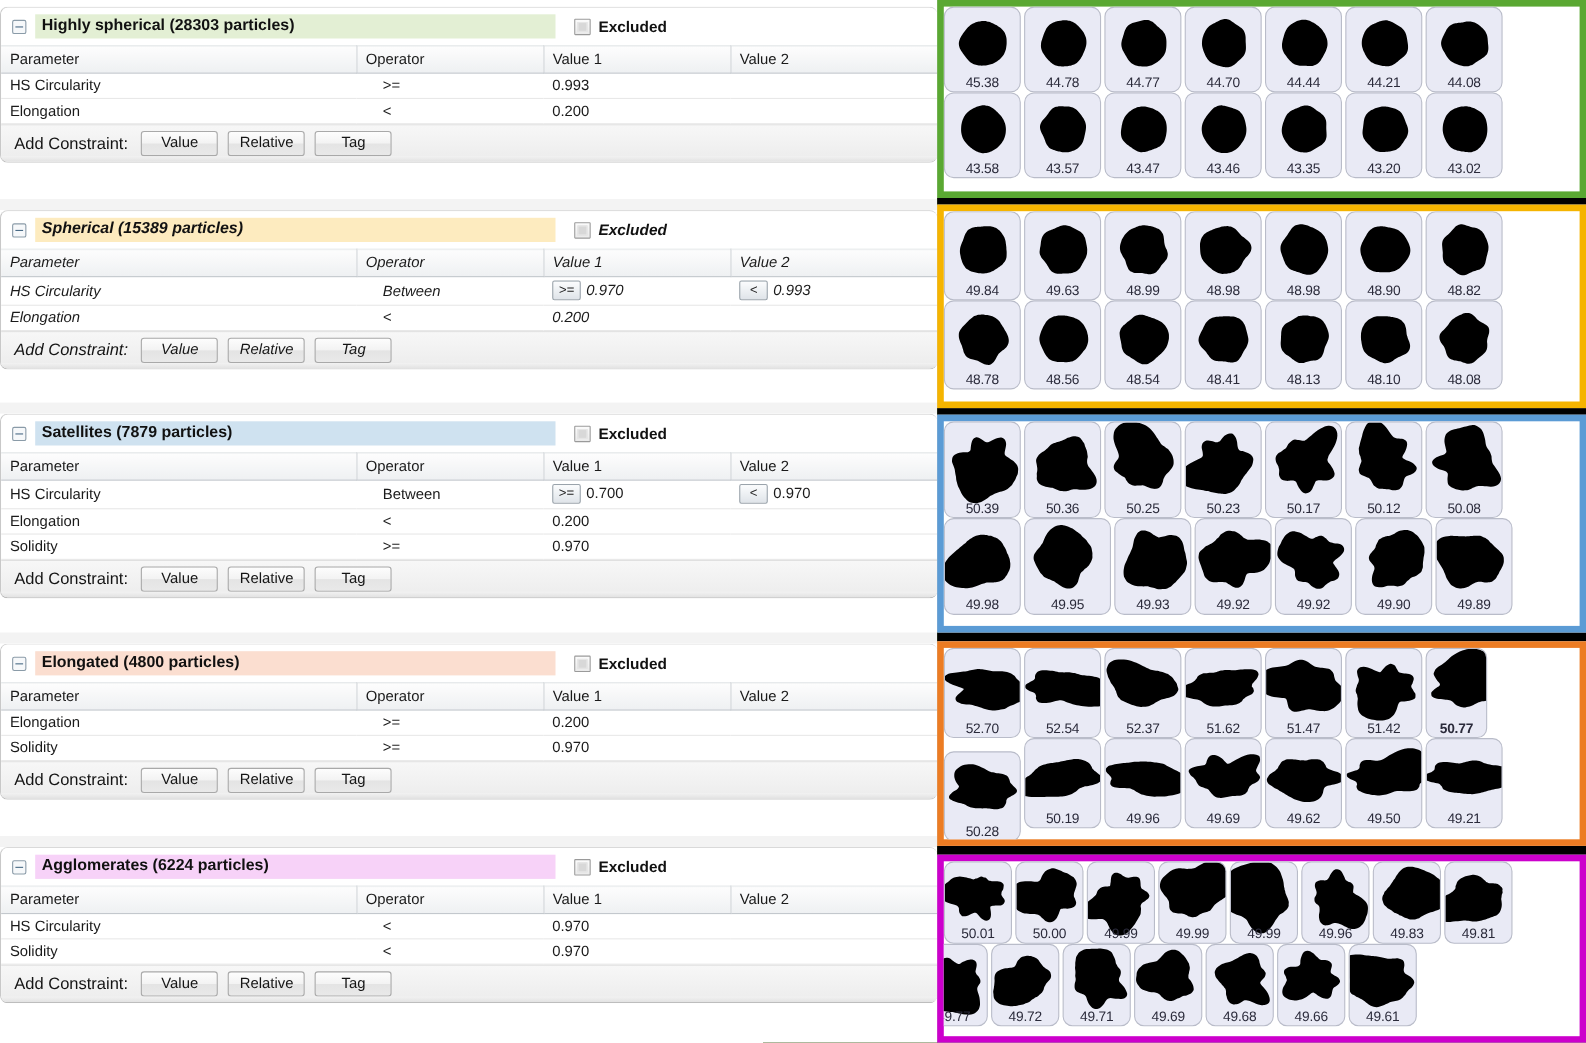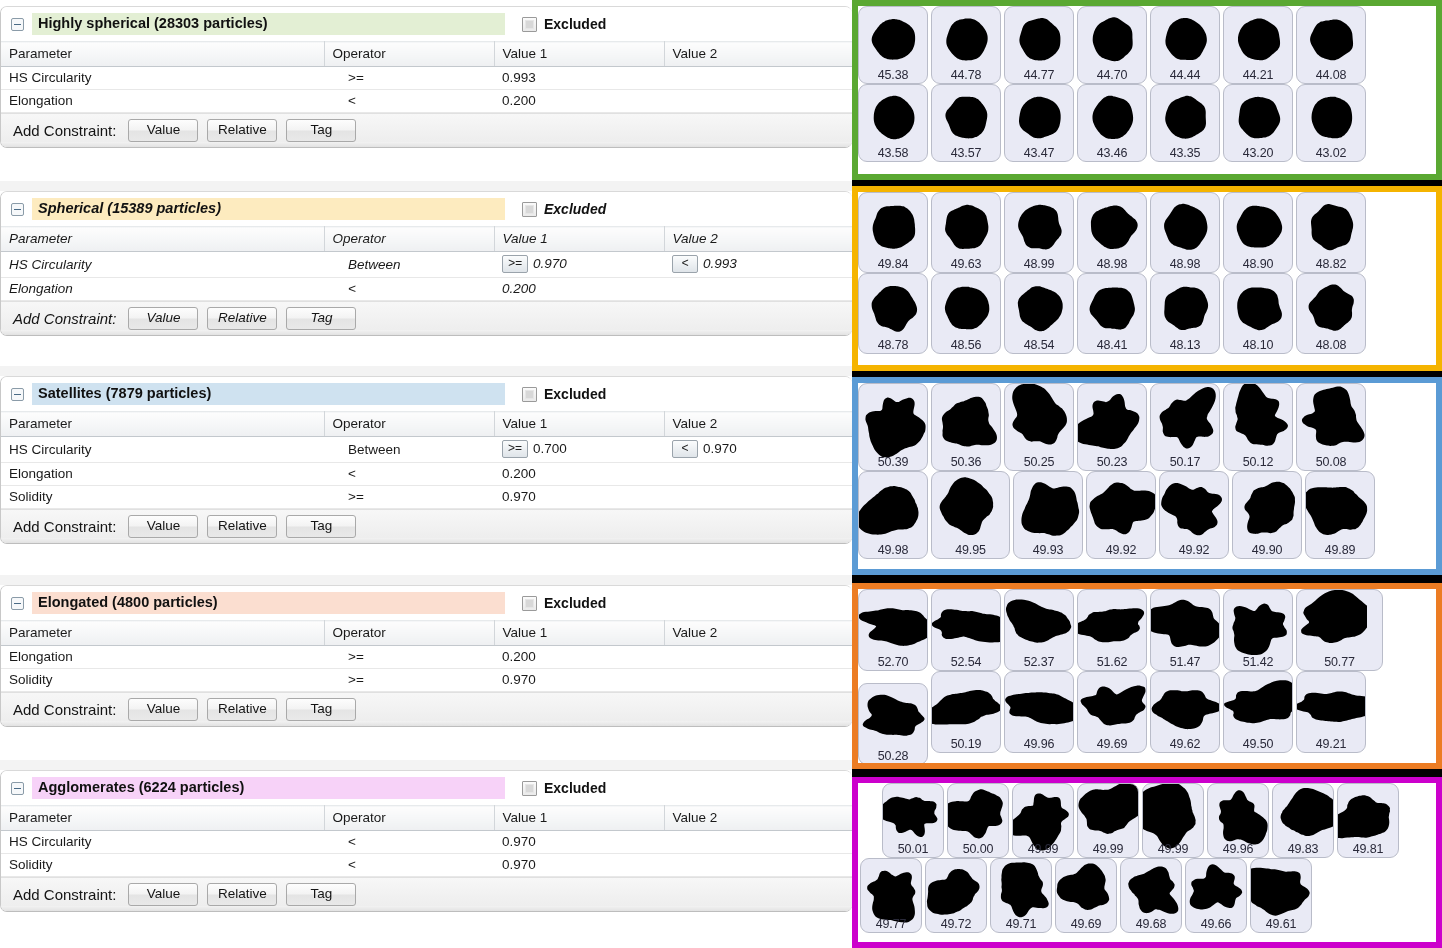--- a/index.html
+++ b/index.html
@@ -749,21 +749,21 @@
               <path d="M66.64,49.10C66.02,49.74 65.31,50.33 64.65,50.96C63.99,51.58 63.43,52.27 62.69,52.84C61.94,53.41 61.06,53.90 60.19,54.37C59.31,54.84 58.43,55.32 57.45,55.67C56.47,56.01 55.43,56.33 54.30,56.45C53.18,56.58 51.88,56.47 50.71,56.42C49.54,56.36 48.41,56.30 47.29,56.13C46.17,55.97 45.02,55.61 43.99,55.43C42.96,55.24 42.04,55.12 41.12,55.02C40.20,54.92 39.34,54.78 38.48,54.80C37.63,54.83 36.84,54.97 35.98,55.17C35.13,55.37 34.28,55.75 33.38,55.98C32.47,56.22 31.54,56.43 30.58,56.60C29.62,56.77 28.61,56.97 27.63,57.01C26.65,57.05 25.59,57.10 24.72,56.83C23.86,56.56 23.12,55.94 22.44,55.39C21.77,54.85 21.10,54.28 20.66,53.56C20.23,52.83 20.05,51.83 19.82,51.02C19.60,50.21 19.47,49.42 19.31,48.70C19.14,47.99 19.07,47.31 18.85,46.74C18.63,46.18 18.46,45.69 18.00,45.32C17.55,44.95 17.00,44.72 16.14,44.55C15.28,44.37 14.00,44.41 12.85,44.28C11.70,44.15 10.57,43.97 9.24,43.77C7.92,43.57 6.26,43.42 4.91,43.09C3.57,42.76 2.35,42.30 1.19,41.79C0.04,41.29 -1.10,40.70 -2.02,40.05C-2.95,39.39 -3.70,38.65 -4.35,37.89C-4.99,37.13 -5.56,36.31 -5.90,35.48C-6.24,34.65 -6.27,33.79 -6.39,32.93C-6.51,32.07 -6.65,31.19 -6.61,30.32C-6.58,29.45 -6.35,28.59 -6.16,27.73C-5.97,26.87 -5.80,25.98 -5.46,25.15C-5.11,24.31 -4.67,23.47 -4.10,22.70C-3.53,21.93 -2.82,21.18 -2.02,20.51C-1.21,19.84 -0.28,19.22 0.74,18.69C1.75,18.16 2.86,17.68 4.08,17.34C5.30,17.00 6.77,16.84 8.06,16.65C9.34,16.46 10.62,16.34 11.80,16.19C12.97,16.04 14.10,15.93 15.13,15.77C16.16,15.60 17.10,15.41 18.00,15.17C18.91,14.94 19.78,14.73 20.57,14.37C21.36,14.00 22.00,13.42 22.77,12.97C23.54,12.52 24.34,12.08 25.19,11.66C26.03,11.24 26.90,10.75 27.83,10.45C28.76,10.14 29.77,9.90 30.77,9.83C31.77,9.76 32.83,9.82 33.84,10.02C34.84,10.23 35.85,10.61 36.77,11.05C37.69,11.50 38.55,12.16 39.36,12.72C40.16,13.27 40.87,13.90 41.59,14.39C42.31,14.87 42.97,15.29 43.68,15.64C44.39,15.98 45.08,16.26 45.84,16.46C46.60,16.67 47.40,16.77 48.25,16.88C49.11,16.99 50.04,17.02 50.96,17.12C51.89,17.22 52.84,17.33 53.81,17.48C54.78,17.62 55.90,17.71 56.76,18.00C57.63,18.29 58.38,18.74 59.00,19.22C59.62,19.71 60.09,20.32 60.49,20.92C60.89,21.52 61.19,22.18 61.42,22.83C61.64,23.48 61.68,24.19 61.84,24.84C61.99,25.48 62.14,26.10 62.32,26.70C62.50,27.31 62.58,27.91 62.92,28.48C63.25,29.04 63.77,29.55 64.34,30.11C64.90,30.66 65.66,31.20 66.32,31.80C66.98,32.40 67.64,33.03 68.30,33.70C68.95,34.38 69.72,35.09 70.26,35.84C70.80,36.58 71.25,37.38 71.54,38.17C71.83,38.96 72.03,39.80 72.01,40.59C71.99,41.38 71.73,42.17 71.42,42.92C71.11,43.67 70.67,44.42 70.16,45.11C69.65,45.81 68.93,46.44 68.34,47.10C67.75,47.76 67.25,48.46 66.64,49.10Z" fill="#000000"></path>
             </svg>
             <div class="tlabel">51.47</div>
           </div>
           <div class="tile" style="width: 70px; height: 82px;">
             <svg width="70" height="82">
               <path d="M21.00,63.54C19.93,63.21 18.86,62.85 17.85,62.42C16.83,62.00 15.79,61.59 14.91,61.00C14.04,60.42 13.25,59.70 12.60,58.91C11.96,58.13 11.43,57.23 11.05,56.30C10.68,55.37 10.54,54.29 10.37,53.33C10.19,52.36 10.07,51.43 10.02,50.51C9.98,49.59 10.03,48.67 10.09,47.81C10.15,46.95 10.40,46.07 10.38,45.32C10.36,44.58 10.11,43.99 9.99,43.35C9.87,42.71 9.85,42.06 9.66,41.46C9.47,40.85 9.04,40.32 8.83,39.73C8.63,39.14 8.45,38.53 8.43,37.92C8.41,37.31 8.55,36.67 8.70,36.06C8.85,35.45 9.14,34.86 9.33,34.27C9.51,33.68 9.60,33.11 9.82,32.55C10.04,31.99 10.43,31.46 10.65,30.92C10.88,30.37 11.08,29.85 11.18,29.28C11.29,28.71 11.39,28.17 11.28,27.51C11.16,26.84 10.72,26.06 10.50,25.30C10.28,24.53 10.11,23.73 9.97,22.90C9.84,22.07 9.57,21.09 9.67,20.29C9.78,19.50 10.11,18.73 10.61,18.12C11.10,17.50 11.78,16.94 12.63,16.60C13.49,16.27 14.59,16.09 15.73,16.12C16.87,16.14 18.24,16.41 19.48,16.74C20.72,17.06 22.02,17.56 23.19,18.07C24.35,18.57 25.55,19.34 26.48,19.78C27.42,20.22 28.11,20.48 28.80,20.69C29.48,20.90 30.07,21.15 30.60,21.04C31.12,20.93 31.48,20.47 31.95,20.00C32.42,19.54 32.87,18.92 33.42,18.27C33.98,17.62 34.58,16.74 35.27,16.12C35.95,15.49 36.73,14.96 37.53,14.52C38.33,14.07 39.27,13.52 40.07,13.44C40.87,13.37 41.62,13.76 42.32,14.07C43.02,14.38 43.73,14.73 44.26,15.30C44.78,15.86 45.08,16.80 45.47,17.46C45.85,18.12 46.20,18.71 46.54,19.27C46.89,19.83 47.11,20.44 47.54,20.83C47.97,21.23 48.50,21.43 49.14,21.62C49.78,21.82 50.55,21.88 51.36,22.00C52.17,22.12 53.03,22.21 53.97,22.34C54.91,22.46 56.07,22.52 56.99,22.75C57.90,22.99 58.81,23.32 59.46,23.75C60.10,24.18 60.56,24.76 60.85,25.35C61.15,25.94 61.28,26.63 61.24,27.30C61.21,27.96 60.86,28.71 60.67,29.37C60.47,30.03 60.35,30.66 60.08,31.27C59.81,31.89 59.21,32.50 59.05,33.07C58.89,33.65 58.95,34.15 59.12,34.72C59.29,35.28 59.72,35.84 60.06,36.44C60.40,37.05 60.73,37.66 61.15,38.35C61.58,39.03 62.35,39.83 62.63,40.55C62.90,41.28 62.85,41.99 62.81,42.70C62.77,43.40 62.83,44.21 62.38,44.78C61.93,45.36 60.95,45.76 60.10,46.13C59.25,46.50 58.27,46.79 57.28,47.00C56.30,47.21 55.18,47.29 54.20,47.39C53.23,47.50 52.29,47.56 51.43,47.64C50.57,47.72 49.65,47.65 49.03,47.89C48.42,48.13 48.11,48.57 47.74,49.09C47.38,49.60 47.14,50.24 46.87,51.00C46.59,51.76 46.40,52.70 46.08,53.65C45.76,54.59 45.43,55.67 44.96,56.68C44.49,57.69 43.94,58.82 43.24,59.71C42.55,60.61 41.70,61.35 40.80,62.05C39.90,62.75 38.90,63.46 37.86,63.91C36.82,64.36 35.68,64.56 34.56,64.75C33.44,64.94 32.28,65.01 31.13,65.04C29.98,65.08 28.82,65.05 27.67,64.94C26.53,64.84 25.39,64.65 24.28,64.42C23.16,64.19 22.07,63.87 21.00,63.54Z" fill="#000000"></path>
             </svg>
             <div class="tlabel">51.42</div>
           </div>
-          <div class="tile" style="width: 87px; height: 82px;">
+          <div class="tile" style="width: 56px; height: 82px; font-weight: bold;">
             <svg width="70" height="82">
               <path d="M72.37,34.43C71.88,35.08 71.47,35.70 71.01,36.30C70.55,36.90 70.06,37.48 69.60,38.05C69.14,38.62 68.69,39.17 68.24,39.71C67.79,40.25 67.36,40.78 66.88,41.30C66.41,41.82 65.99,42.35 65.41,42.83C64.84,43.30 64.15,43.74 63.45,44.15C62.75,44.57 62.03,44.96 61.24,45.30C60.44,45.64 59.56,45.93 58.69,46.19C57.82,46.45 56.95,46.70 56.03,46.87C55.10,47.04 54.04,47.09 53.13,47.21C52.22,47.33 51.37,47.43 50.57,47.58C49.78,47.73 49.08,47.91 48.38,48.12C47.68,48.33 47.00,48.52 46.37,48.81C45.73,49.11 45.19,49.54 44.55,49.88C43.91,50.23 43.22,50.55 42.51,50.89C41.80,51.22 41.07,51.62 40.28,51.91C39.49,52.19 38.63,52.39 37.77,52.59C36.90,52.79 35.99,53.04 35.09,53.09C34.20,53.14 33.26,53.02 32.38,52.88C31.50,52.74 30.63,52.49 29.81,52.24C28.98,51.99 28.16,51.76 27.44,51.39C26.73,51.02 26.10,50.52 25.53,50.04C24.96,49.56 24.54,48.96 24.04,48.52C23.54,48.07 23.08,47.69 22.53,47.37C21.98,47.05 21.45,46.80 20.77,46.61C20.09,46.42 19.27,46.36 18.45,46.24C17.63,46.12 16.79,46.01 15.86,45.90C14.92,45.79 13.92,45.69 12.86,45.56C11.79,45.44 10.50,45.37 9.46,45.15C8.42,44.94 7.42,44.63 6.61,44.27C5.81,43.90 5.02,43.46 4.61,42.95C4.20,42.44 4.22,41.79 4.17,41.20C4.12,40.61 4.00,40.03 4.32,39.42C4.64,38.82 5.49,38.15 6.10,37.57C6.70,36.99 7.31,36.45 7.94,35.95C8.57,35.45 9.27,34.98 9.88,34.54C10.49,34.11 11.25,33.73 11.61,33.33C11.97,32.93 12.04,32.56 12.03,32.14C12.01,31.73 11.90,31.33 11.53,30.82C11.17,30.32 10.32,29.72 9.83,29.13C9.35,28.54 9.04,27.95 8.61,27.27C8.18,26.60 7.64,25.85 7.26,25.09C6.87,24.32 6.35,23.42 6.30,22.68C6.24,21.94 6.66,21.33 6.92,20.64C7.19,19.95 7.40,19.18 7.87,18.54C8.33,17.89 9.01,17.32 9.72,16.78C10.42,16.23 11.28,15.77 12.08,15.25C12.88,14.73 13.71,14.23 14.52,13.65C15.33,13.07 16.12,12.46 16.95,11.77C17.78,11.08 18.59,10.32 19.49,9.51C20.39,8.70 21.29,7.74 22.35,6.90C23.42,6.06 24.61,5.23 25.89,4.46C27.18,3.69 28.58,2.89 30.07,2.25C31.56,1.61 33.18,1.02 34.83,0.60C36.48,0.19 38.24,-0.12 39.96,-0.23C41.67,-0.33 43.45,-0.27 45.11,-0.02C46.76,0.22 48.36,0.74 49.87,1.26C51.37,1.78 52.82,2.40 54.14,3.09C55.45,3.78 56.64,4.61 57.74,5.42C58.84,6.22 59.79,7.11 60.74,7.93C61.68,8.75 62.50,9.60 63.40,10.34C64.29,11.09 65.26,11.72 66.10,12.43C66.94,13.14 67.61,13.92 68.44,14.59C69.28,15.26 70.27,15.82 71.11,16.46C71.96,17.10 72.82,17.74 73.53,18.43C74.24,19.12 74.92,19.84 75.39,20.60C75.86,21.36 76.13,22.19 76.35,23.00C76.57,23.80 76.73,24.62 76.70,25.43C76.68,26.25 76.45,27.09 76.21,27.89C75.97,28.68 75.65,29.47 75.27,30.22C74.88,30.98 74.40,31.71 73.91,32.42C73.43,33.12 72.85,33.79 72.37,34.43Z" fill="#000000"></path>
             </svg>
             <div class="tlabel">50.77</div>
           </div>
         </div>
         <div class="grow">
           <div class="tile" style="width: 70px; height: 82px; margin-top: 12px;">
             <svg width="70" height="82">
               <path d="M3.71,40.37C3.78,39.79 4.17,39.14 4.59,38.55C5.01,37.96 5.62,37.38 6.21,36.84C6.81,36.30 7.42,35.78 8.15,35.31C8.89,34.84 10.00,34.42 10.62,34.01C11.23,33.60 11.53,33.23 11.85,32.86C12.18,32.48 12.43,32.13 12.58,31.75C12.73,31.36 12.91,31.02 12.74,30.57C12.57,30.11 11.95,29.58 11.54,29.02C11.13,28.47 10.66,27.86 10.30,27.23C9.95,26.60 9.70,25.96 9.43,25.27C9.16,24.57 8.87,23.81 8.71,23.06C8.56,22.30 8.48,21.51 8.50,20.71C8.52,19.92 8.58,19.07 8.82,18.28C9.07,17.50 9.44,16.69 9.99,16.00C10.54,15.31 11.33,14.74 12.12,14.14C12.90,13.55 13.72,12.91 14.69,12.43C15.66,11.96 16.79,11.57 17.95,11.29C19.10,11.00 20.36,10.80 21.63,10.73C22.90,10.66 24.25,10.67 25.56,10.87C26.88,11.08 28.27,11.55 29.52,11.98C30.78,12.40 31.98,12.92 33.09,13.41C34.20,13.89 35.23,14.37 36.19,14.88C37.15,15.39 37.99,16.02 38.84,16.45C39.68,16.89 40.46,17.21 41.26,17.49C42.06,17.78 42.86,17.95 43.65,18.15C44.45,18.36 45.19,18.59 46.03,18.73C46.87,18.87 47.78,18.89 48.68,18.99C49.58,19.09 50.55,19.15 51.41,19.33C52.27,19.51 53.06,19.79 53.83,20.06C54.61,20.34 55.46,20.60 56.07,20.98C56.69,21.37 57.14,21.88 57.50,22.38C57.86,22.89 58.03,23.48 58.26,24.00C58.49,24.53 58.70,25.04 58.86,25.55C59.03,26.06 59.06,26.58 59.28,27.04C59.49,27.51 59.78,27.92 60.14,28.34C60.49,28.75 61.04,29.12 61.43,29.54C61.81,29.96 62.04,30.40 62.45,30.84C62.86,31.28 63.47,31.70 63.90,32.15C64.34,32.61 64.77,33.10 65.05,33.59C65.32,34.09 65.57,34.61 65.55,35.12C65.53,35.62 65.30,36.15 64.93,36.62C64.55,37.10 63.88,37.55 63.29,37.98C62.70,38.40 62.01,38.79 61.38,39.16C60.74,39.53 60.11,39.88 59.49,40.22C58.87,40.55 58.17,40.83 57.66,41.17C57.16,41.51 56.76,41.85 56.47,42.25C56.17,42.65 56.01,43.09 55.89,43.60C55.78,44.10 55.87,44.73 55.75,45.29C55.63,45.86 55.44,46.44 55.18,47.00C54.91,47.56 54.57,48.12 54.15,48.66C53.73,49.19 53.30,49.80 52.65,50.21C52.01,50.61 51.11,50.84 50.27,51.09C49.43,51.33 48.55,51.57 47.62,51.68C46.69,51.78 45.66,51.76 44.67,51.70C43.69,51.64 42.65,51.40 41.71,51.30C40.77,51.19 39.90,51.15 39.03,51.08C38.16,51.01 37.32,50.90 36.48,50.86C35.64,50.83 34.83,50.91 34.01,50.89C33.18,50.87 32.38,50.77 31.55,50.74C30.72,50.71 29.87,50.75 29.04,50.70C28.20,50.66 27.38,50.56 26.55,50.45C25.73,50.35 24.86,50.28 24.10,50.09C23.33,49.90 22.63,49.58 21.94,49.30C21.25,49.02 20.58,48.73 19.95,48.41C19.32,48.09 18.83,47.69 18.16,47.40C17.50,47.12 16.76,46.92 15.97,46.70C15.19,46.49 14.33,46.31 13.48,46.09C12.63,45.87 11.75,45.65 10.88,45.38C10.02,45.12 9.11,44.85 8.31,44.51C7.51,44.18 6.78,43.79 6.10,43.37C5.42,42.96 4.62,42.55 4.22,42.04C3.83,41.54 3.65,40.95 3.71,40.37Z" fill="#000000"></path>
@@ -801,21 +801,21 @@
             <div class="tlabel">49.50</div>
           </div>
           <div class="tile" style="width: 70px; height: 82px;">
             <svg width="70" height="82">
               <path d="M46.51,19.66C47.46,19.81 48.35,20.06 49.17,20.34C49.98,20.61 50.63,21.02 51.41,21.31C52.19,21.59 53.06,21.78 53.84,22.04C54.63,22.30 55.24,22.64 56.10,22.87C56.96,23.10 57.90,23.26 59.00,23.41C60.09,23.56 61.41,23.62 62.67,23.76C63.94,23.91 65.27,24.06 66.57,24.27C67.86,24.48 69.18,24.72 70.42,25.01C71.67,25.30 73.01,25.62 74.02,26.02C75.04,26.43 75.85,26.92 76.49,27.42C77.12,27.93 77.50,28.50 77.83,29.06C78.16,29.62 78.44,30.20 78.45,30.78C78.47,31.37 78.11,31.97 77.93,32.55C77.75,33.13 77.56,33.69 77.39,34.25C77.23,34.81 77.21,35.36 76.96,35.90C76.71,36.44 76.19,36.96 75.87,37.49C75.55,38.02 75.38,38.56 75.05,39.07C74.71,39.59 74.33,40.11 73.87,40.61C73.40,41.10 72.93,41.61 72.26,42.05C71.59,42.50 70.70,42.90 69.83,43.28C68.96,43.65 68.01,44.00 67.03,44.31C66.05,44.62 65.00,44.90 63.95,45.14C62.89,45.38 61.70,45.55 60.68,45.76C59.66,45.97 58.77,46.21 57.82,46.42C56.86,46.62 55.84,46.75 54.96,46.98C54.09,47.21 53.39,47.53 52.56,47.78C51.72,48.03 50.83,48.23 49.96,48.45C49.08,48.68 48.22,48.92 47.31,49.11C46.40,49.31 45.45,49.50 44.49,49.64C43.53,49.78 42.54,49.94 41.54,49.98C40.53,50.02 39.46,49.93 38.44,49.87C37.43,49.80 36.43,49.68 35.44,49.59C34.46,49.50 33.50,49.44 32.55,49.34C31.61,49.24 30.68,49.12 29.76,49.00C28.84,48.89 27.95,48.74 27.03,48.64C26.10,48.54 25.15,48.50 24.22,48.40C23.29,48.30 22.31,48.22 21.44,48.05C20.57,47.88 19.74,47.64 18.98,47.38C18.23,47.11 17.57,46.77 16.92,46.46C16.26,46.14 15.49,45.89 15.06,45.49C14.63,45.09 14.55,44.51 14.31,44.06C14.07,43.61 13.91,43.18 13.63,42.79C13.35,42.41 12.95,42.10 12.61,41.76C12.27,41.42 12.15,41.05 11.61,40.77C11.07,40.48 10.24,40.30 9.37,40.07C8.51,39.83 7.48,39.63 6.41,39.38C5.35,39.13 4.08,38.88 2.98,38.57C1.88,38.26 0.70,37.90 -0.18,37.51C-1.06,37.11 -1.87,36.66 -2.31,36.19C-2.75,35.73 -2.89,35.21 -2.83,34.73C-2.77,34.24 -2.34,33.74 -1.92,33.27C-1.51,32.80 -1.00,32.33 -0.34,31.91C0.33,31.49 1.26,31.11 2.08,30.74C2.89,30.37 3.89,30.07 4.54,29.71C5.19,29.36 5.55,28.99 5.98,28.62C6.40,28.24 6.85,27.90 7.08,27.46C7.31,27.03 7.26,26.54 7.34,26.03C7.43,25.52 7.35,24.93 7.57,24.41C7.78,23.90 8.16,23.40 8.63,22.94C9.09,22.48 9.56,21.95 10.35,21.63C11.13,21.30 12.28,21.12 13.35,20.97C14.41,20.81 15.54,20.68 16.73,20.68C17.91,20.68 19.26,20.82 20.47,20.94C21.68,21.07 22.89,21.27 24.00,21.43C25.10,21.59 26.14,21.80 27.10,21.89C28.05,21.99 28.88,22.04 29.72,21.99C30.55,21.93 31.29,21.74 32.10,21.56C32.91,21.39 33.73,21.16 34.60,20.94C35.47,20.73 36.37,20.51 37.34,20.28C38.31,20.05 39.38,19.68 40.41,19.54C41.43,19.40 42.47,19.42 43.49,19.44C44.51,19.46 45.56,19.51 46.51,19.66Z" fill="#000000"></path>
             </svg>
             <div class="tlabel">49.21</div>
           </div>
         </div>
       </div>
-      <div class="gallery" style="top: 777px; height: 171px; border-color: rgb(204, 0, 204); padding-left: 24px;">
+      <div class="gallery" style="top: 777px; height: 171px; border-color: rgb(204, 0, 204);">
         <div class="grow">
           <div class="tile" style="width: 62px; height: 75px;">
             <svg width="62" height="75">
               <path d="M41.28,41.69C41.31,42.38 41.56,43.32 41.66,44.29C41.76,45.27 41.95,46.49 41.89,47.52C41.84,48.56 41.69,49.69 41.34,50.50C40.99,51.31 40.42,51.95 39.79,52.38C39.17,52.80 38.38,53.08 37.60,53.05C36.81,53.02 35.88,52.60 35.07,52.19C34.25,51.79 33.44,51.25 32.72,50.61C32.00,49.96 31.33,49.01 30.74,48.32C30.15,47.62 29.68,46.86 29.17,46.44C28.67,46.02 28.23,45.85 27.70,45.78C27.18,45.70 26.67,45.77 26.03,45.98C25.39,46.19 24.67,46.64 23.86,47.02C23.06,47.40 22.10,47.96 21.20,48.27C20.31,48.58 19.39,48.77 18.49,48.88C17.59,48.98 16.53,49.15 15.83,48.92C15.13,48.68 14.74,48.01 14.31,47.47C13.88,46.93 13.51,46.33 13.26,45.69C13.01,45.05 12.90,44.32 12.81,43.63C12.72,42.95 12.87,42.18 12.70,41.59C12.53,41.01 12.23,40.57 11.79,40.14C11.35,39.72 10.83,39.36 10.06,39.02C9.29,38.68 8.26,38.42 7.15,38.08C6.04,37.74 4.62,37.42 3.40,36.96C2.19,36.50 0.89,35.95 -0.13,35.31C-1.15,34.68 -2.02,33.92 -2.71,33.13C-3.39,32.35 -3.95,31.47 -4.25,30.61C-4.55,29.75 -4.54,28.84 -4.49,27.97C-4.44,27.10 -4.28,26.20 -3.95,25.37C-3.61,24.54 -3.05,23.73 -2.47,22.98C-1.89,22.24 -1.10,21.57 -0.47,20.88C0.17,20.19 0.64,19.46 1.32,18.84C2.00,18.22 2.90,17.73 3.60,17.16C4.31,16.59 4.83,15.95 5.53,15.43C6.23,14.90 6.95,14.39 7.81,14.03C8.67,13.68 9.74,13.49 10.69,13.29C11.65,13.09 12.52,12.85 13.52,12.83C14.53,12.82 15.70,13.03 16.73,13.19C17.75,13.35 18.73,13.57 19.65,13.79C20.57,14.01 21.46,14.30 22.25,14.51C23.05,14.71 23.75,14.87 24.43,15.02C25.11,15.17 25.77,15.48 26.34,15.43C26.92,15.38 27.34,14.91 27.88,14.73C28.41,14.54 28.97,14.51 29.54,14.31C30.10,14.12 30.66,13.80 31.26,13.57C31.87,13.33 32.53,12.92 33.14,12.89C33.75,12.87 34.33,13.27 34.92,13.43C35.52,13.58 36.16,13.57 36.70,13.81C37.25,14.05 37.74,14.47 38.19,14.85C38.65,15.24 38.97,15.81 39.44,16.12C39.91,16.43 40.44,16.55 41.00,16.71C41.56,16.87 42.09,17.03 42.78,17.09C43.48,17.14 44.35,17.01 45.16,17.03C45.98,17.05 46.80,17.11 47.67,17.20C48.53,17.29 49.59,17.31 50.36,17.56C51.12,17.80 51.76,18.23 52.27,18.69C52.78,19.15 53.25,19.70 53.43,20.32C53.60,20.95 53.40,21.76 53.33,22.45C53.26,23.14 53.26,23.79 53.00,24.47C52.74,25.15 52.01,25.90 51.74,26.52C51.48,27.14 51.47,27.64 51.41,28.17C51.36,28.70 51.25,29.20 51.40,29.71C51.54,30.22 51.93,30.70 52.29,31.23C52.64,31.77 53.18,32.33 53.54,32.92C53.90,33.52 54.35,34.18 54.44,34.78C54.53,35.38 54.34,35.98 54.08,36.53C53.83,37.07 53.48,37.63 52.92,38.05C52.36,38.48 51.63,38.87 50.71,39.07C49.78,39.27 48.36,39.22 47.35,39.26C46.33,39.30 45.41,39.29 44.63,39.33C43.85,39.38 43.18,39.40 42.65,39.53C42.12,39.66 41.69,39.76 41.46,40.12C41.23,40.48 41.25,40.99 41.28,41.69Z" fill="#000000"></path>
             </svg>
             <div class="tlabel">50.01</div>
           </div>
           <div class="tile" style="width: 62px; height: 75px;">
             <svg width="62" height="75">
               <path d="M35.34,52.13C34.73,52.75 34.03,53.37 33.30,53.77C32.57,54.17 31.75,54.46 30.96,54.51C30.18,54.57 29.35,54.33 28.59,54.10C27.82,53.87 27.05,53.60 26.37,53.16C25.70,52.72 25.12,51.98 24.53,51.45C23.94,50.93 23.37,50.49 22.84,50.01C22.30,49.54 21.85,49.00 21.33,48.59C20.81,48.19 20.31,47.84 19.72,47.59C19.12,47.33 18.50,47.16 17.76,47.05C17.02,46.94 16.17,46.95 15.26,46.92C14.35,46.89 13.32,46.94 12.30,46.87C11.29,46.81 10.25,46.70 9.17,46.55C8.10,46.39 6.88,46.25 5.85,45.95C4.82,45.64 3.87,45.21 2.99,44.72C2.11,44.24 1.27,43.67 0.57,43.04C-0.14,42.41 -0.79,41.70 -1.26,40.95C-1.73,40.21 -1.88,39.35 -2.27,38.55C-2.67,37.75 -3.31,36.99 -3.63,36.16C-3.96,35.33 -4.09,34.45 -4.24,33.58C-4.40,32.72 -4.46,31.84 -4.57,30.96C-4.68,30.08 -4.90,29.17 -4.91,28.28C-4.92,27.39 -4.80,26.49 -4.61,25.61C-4.42,24.73 -4.23,23.83 -3.80,23.02C-3.37,22.20 -2.79,21.40 -2.03,20.72C-1.27,20.04 -0.23,19.46 0.78,18.96C1.79,18.46 2.85,18.00 4.03,17.70C5.22,17.41 6.61,17.27 7.88,17.18C9.15,17.09 10.49,17.13 11.67,17.15C12.84,17.17 13.92,17.22 14.93,17.28C15.95,17.35 16.93,17.50 17.75,17.52C18.56,17.53 19.25,17.54 19.82,17.37C20.40,17.20 20.78,16.89 21.19,16.48C21.59,16.07 21.90,15.59 22.23,14.93C22.56,14.27 22.76,13.32 23.14,12.54C23.52,11.76 23.98,10.99 24.51,10.25C25.03,9.50 25.62,8.66 26.29,8.07C26.96,7.48 27.75,7.10 28.54,6.70C29.33,6.30 30.18,5.90 31.04,5.67C31.90,5.44 32.82,5.27 33.68,5.32C34.54,5.37 35.40,5.70 36.23,5.96C37.05,6.22 37.84,6.59 38.63,6.88C39.43,7.17 40.25,7.36 41.00,7.71C41.74,8.06 42.36,8.64 43.11,8.98C43.85,9.32 44.71,9.43 45.46,9.74C46.22,10.05 46.93,10.44 47.63,10.83C48.34,11.23 48.99,11.68 49.68,12.10C50.38,12.51 51.24,12.80 51.82,13.32C52.41,13.84 52.78,14.55 53.19,15.19C53.60,15.83 54.01,16.47 54.28,17.16C54.55,17.85 54.79,18.57 54.82,19.33C54.86,20.09 54.65,20.94 54.47,21.72C54.29,22.49 53.98,23.27 53.74,23.98C53.51,24.69 53.30,25.35 53.08,25.99C52.87,26.63 52.59,27.23 52.45,27.81C52.31,28.38 52.27,28.91 52.25,29.44C52.23,29.98 52.17,30.49 52.31,31.02C52.44,31.56 52.85,32.10 53.08,32.67C53.31,33.24 53.51,33.82 53.71,34.44C53.91,35.05 54.25,35.72 54.30,36.34C54.36,36.97 54.27,37.60 54.05,38.17C53.83,38.74 53.48,39.30 53.00,39.77C52.52,40.23 51.86,40.63 51.16,40.94C50.47,41.26 49.62,41.48 48.83,41.66C48.03,41.84 47.23,41.98 46.39,42.03C45.56,42.07 44.56,41.93 43.82,41.94C43.07,41.96 42.50,42.04 41.92,42.12C41.35,42.19 40.76,42.16 40.37,42.42C39.97,42.68 39.83,43.19 39.58,43.69C39.33,44.20 39.13,44.78 38.89,45.45C38.64,46.12 38.43,46.94 38.11,47.70C37.79,48.46 37.41,49.27 36.95,50.01C36.49,50.75 35.95,51.50 35.34,52.13Z" fill="#000000"></path>

